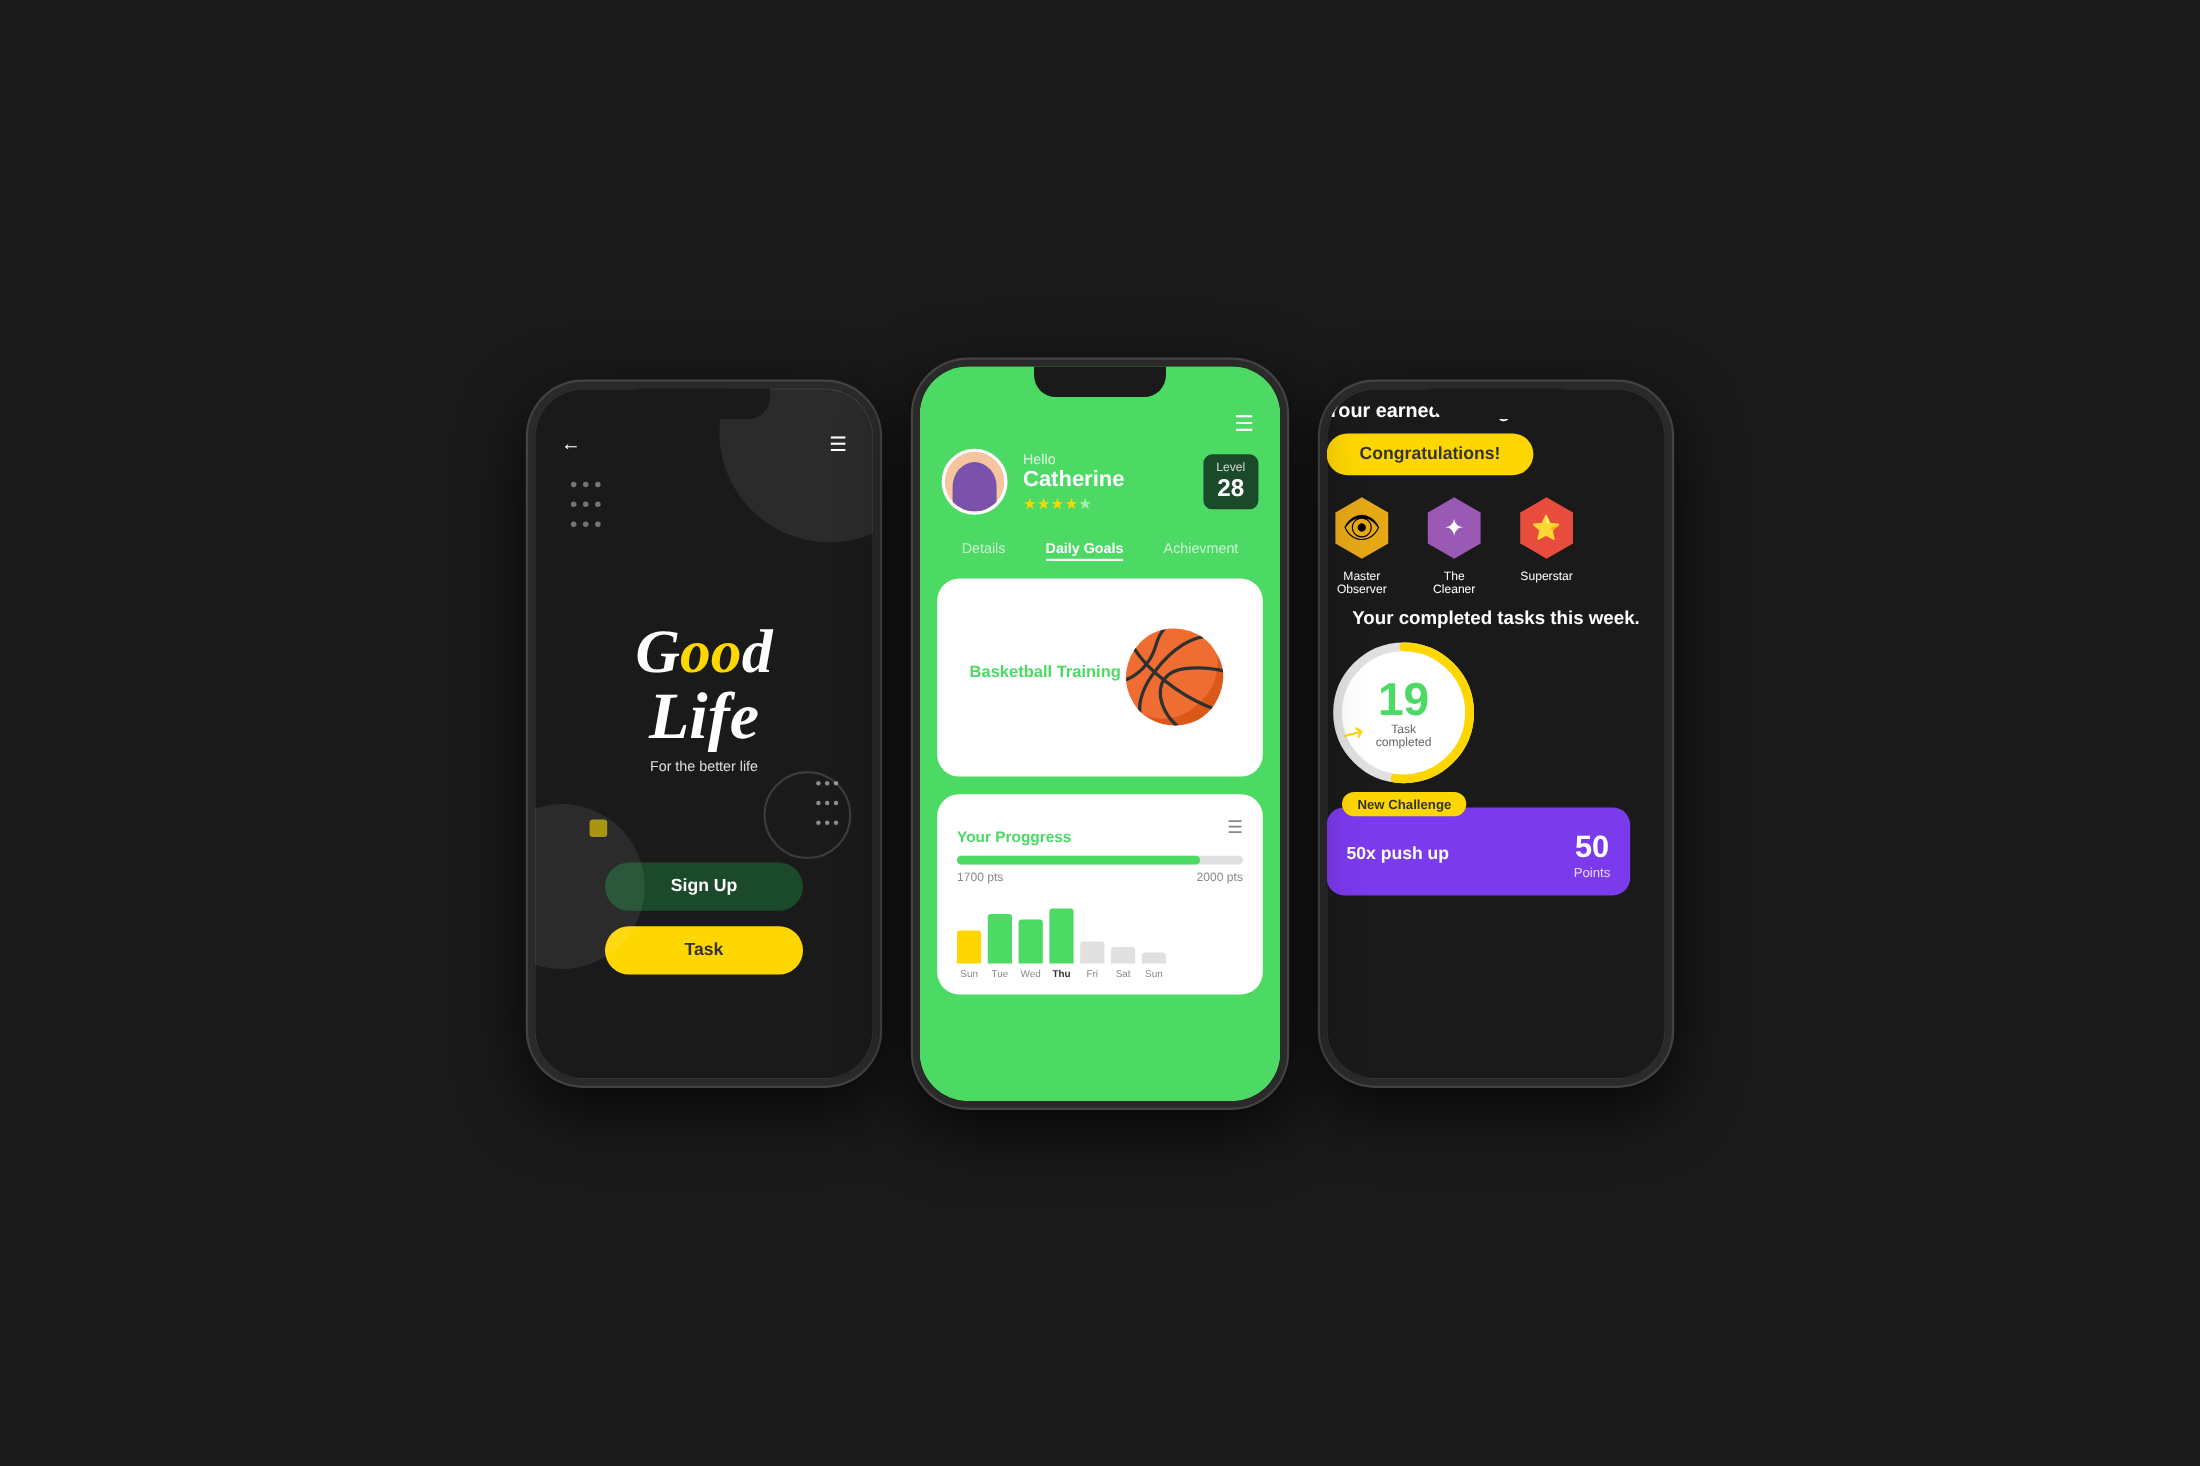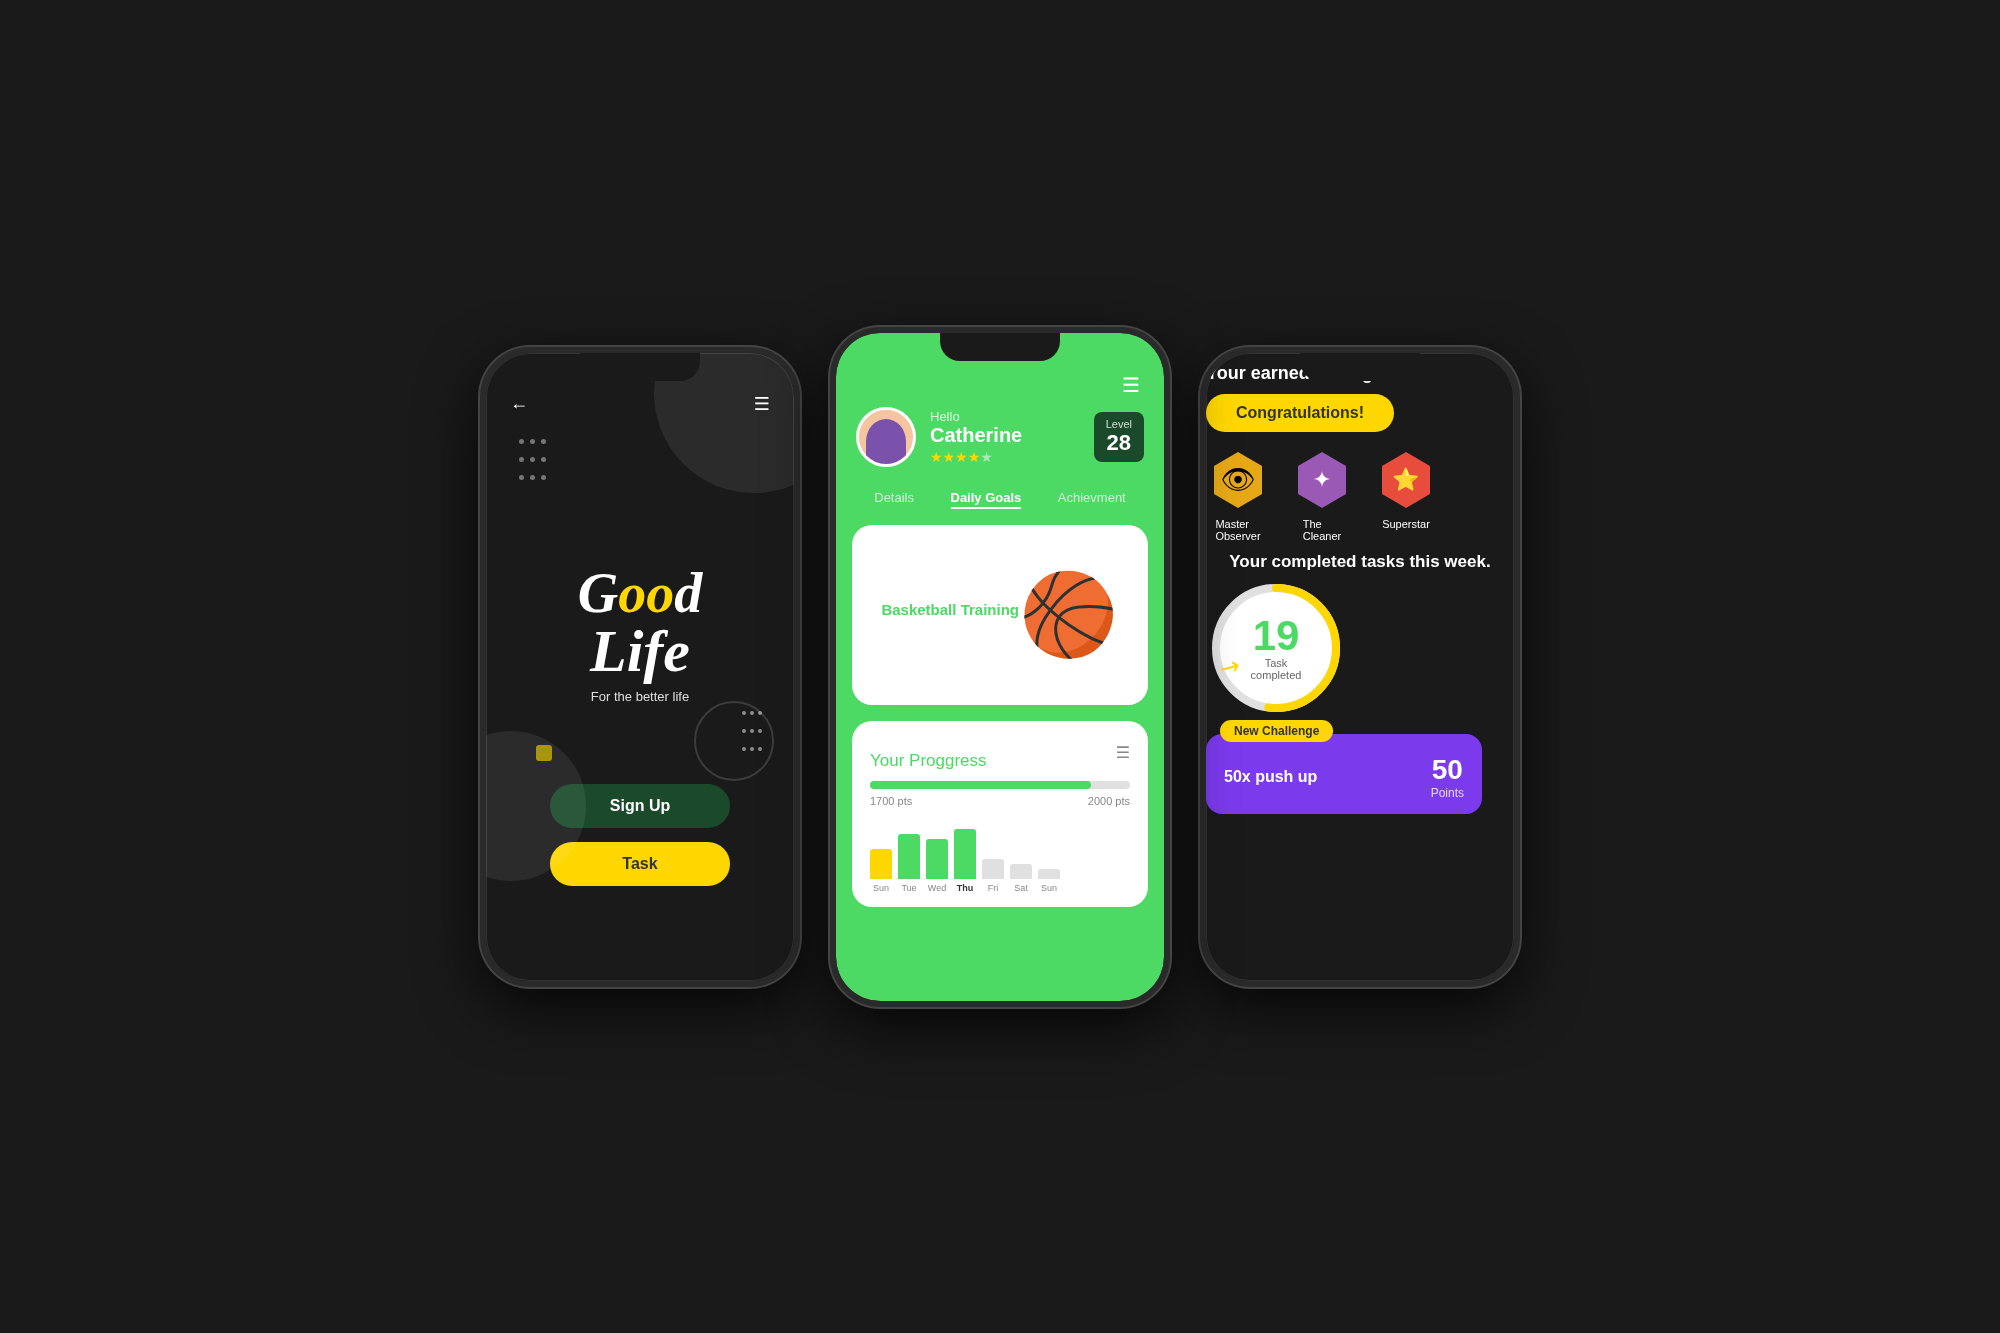--- a/index.html
+++ b/index.html
@@ -295,22 +295,22 @@
 
     .progress-header {
       display: flex;
       justify-content: space-between;
       align-items: center;
       margin-bottom: 10px;
     }
 
     .progress-title {
       color: #4cd964;
-      font-weight: normal;
-      font-size: 17px;
+      font-weight: bold;
+      font-size: 14px;
       margin-top: 16px;
     }
 
     .progress-bar-container {
       position: relative;
       margin-bottom: 6px;
     }
 
     .progress-track {
       height: 8px;
@@ -382,20 +382,21 @@
 
     .badge-icon {
       font-size: 28px;
       z-index: 1;
       position: relative;
     }
 
     .badge-name {
       color: white;
       font-size: 11px;
+      text-align: center;
       font-weight: 500;
     }
 
     .completed-tasks-title {
       color: white;
       font-size: 17px;
       font-weight: bold;
       text-align: center;
       margin: 10px 0 6px;
     }

